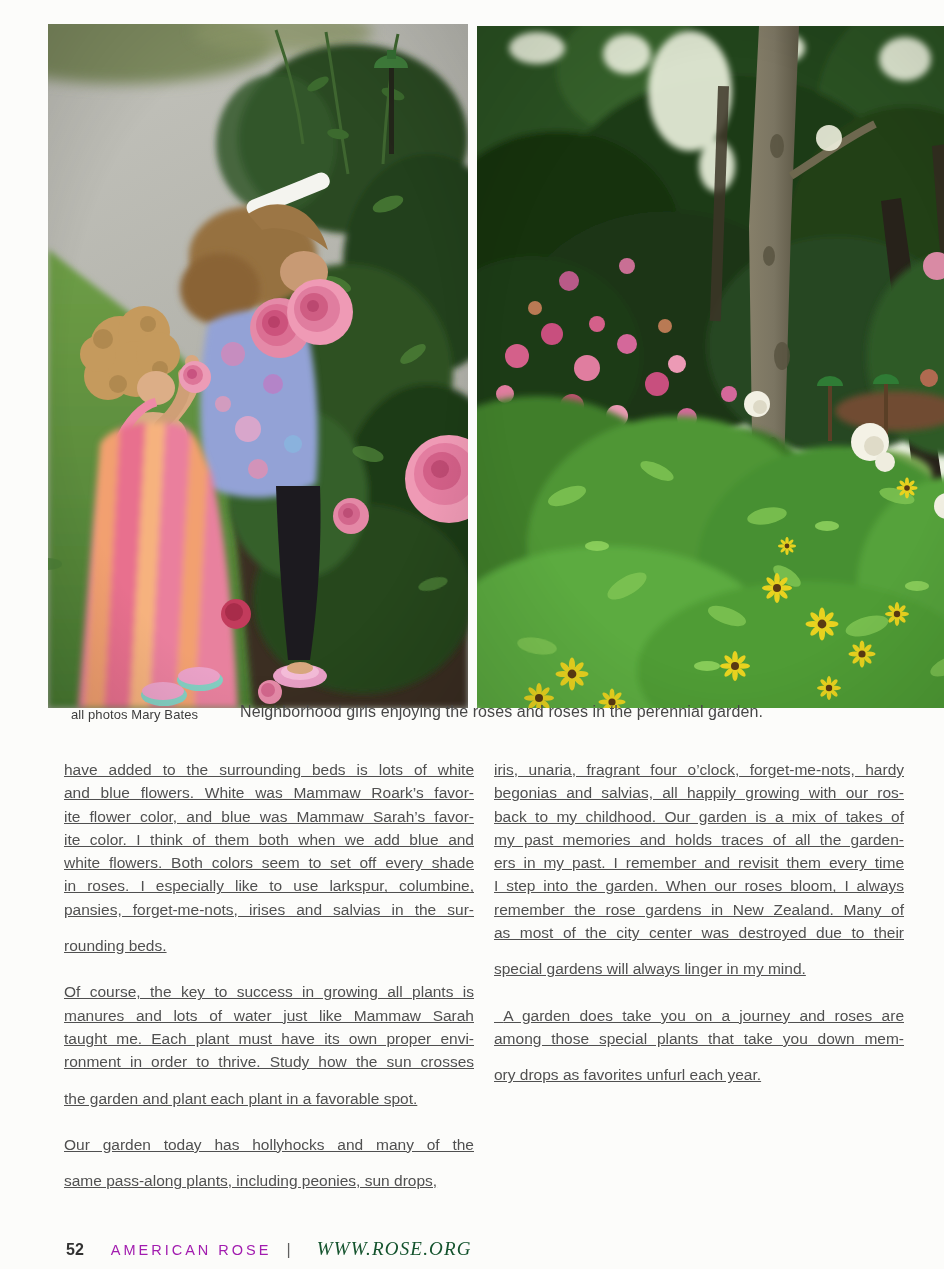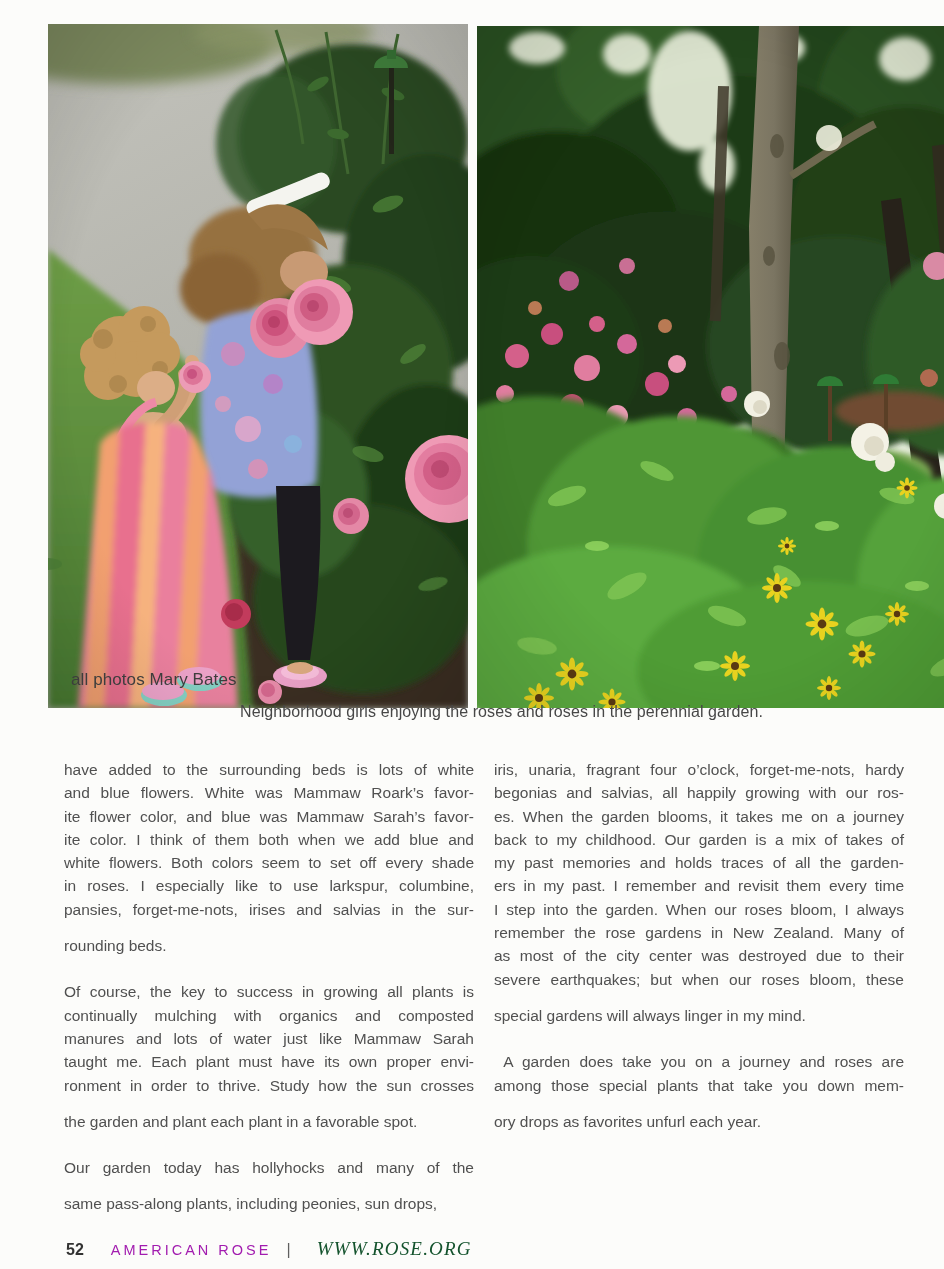--- a/index.html
+++ b/index.html
@@ -7,40 +7,41 @@
     width:944px;height:1269px;position:relative;overflow:hidden;
     background:#fcfcfa;
     font-family:"Liberation Sans", sans-serif;
   }
   .photo{position:absolute;overflow:hidden;background:#dfe3d8;}
   .photo svg{display:block;width:100%;height:100%;}
   .photo-left{left:8px;top:8px;width:420px;height:684px;}
   .photo-right{left:437px;top:10px;width:504px;height:682px;}
 
   .credit{
-    position:absolute;left:71px;top:670px;
-    font-size:17px;color:#3d3d3d;letter-spacing:.1px;
+    position:absolute;left:71px;top:707px;
+    font-size:13px;color:#3d3d3d;letter-spacing:.1px;
   }
   .caption{
     position:absolute;left:240px;right:14px;top:703px;
     text-align:left;font-size:16px;color:#474747;letter-spacing:.1px;
   }
 
   .article{
     position:absolute;top:758px;left:0;width:944px;
     color:#505050;font-size:15.5px;line-height:23.3px;
   }
   .col{position:absolute;top:0;width:410px;}
   #col-0{left:64px;}
   #col-1{left:494px;}
   .para{margin:0 0 23px 0;}
   .line{
     white-space:pre-wrap;
     text-align:justify;
     text-align-last:justify;
+    text-decoration:underline;
   }
   .line.last{text-align-last:left;margin-top:13px;}
 
   .footer{
     position:absolute;left:66px;top:1238px;
     display:flex;align-items:baseline;text-align:right;
   }
   .pagenum{font-weight:bold;font-size:16px;color:#323232;}
   .mag{font-size:14.5px;letter-spacing:3px;color:#a21caf;margin-left:27px;}
   .sep{color:#5f5f5f;font-size:16px;margin-left:15px;}
@@ -400,43 +401,40 @@
           <div class="line">and blue flowers. White was Mammaw Roark’s favor-</div>
           <div class="line">ite flower color, and blue was Mammaw Sarah’s favor-</div>
           <div class="line">ite color. I think of them both when we add blue and</div>
           <div class="line">white flowers. Both colors seem to set off every shade</div>
           <div class="line">in roses. I especially like to use larkspur, columbine,</div>
           <div class="line">pansies, forget-me-nots, irises and salvias in the sur-</div>
           <div class="line last">rounding beds.</div>
         </div>
         <div class="para">
           <div class="line">Of course, the key to success in growing all plants is</div>
-          <div class="line">continually mulching with organics and composted</div>
           <div class="line">manures and lots of water just like Mammaw Sarah</div>
           <div class="line">taught me. Each plant must have its own proper envi-</div>
           <div class="line">ronment in order to thrive. Study how the sun crosses</div>
           <div class="line last">the garden and plant each plant in a favorable spot.</div>
         </div>
         <div class="para">
           <div class="line">Our garden today has hollyhocks and many of the</div>
           <div class="line last">same pass-along plants, including peonies, sun drops,</div>
         </div>
       </div>
     <div class="col" id="col-1">
         <div class="para">
           <div class="line">iris, unaria, fragrant four o’clock, forget-me-nots, hardy</div>
           <div class="line">begonias and salvias, all happily growing with our ros-</div>
-          <div class="line">es. When the garden blooms, it takes me on a journey</div>
           <div class="line">back to my childhood. Our garden is a mix of takes of</div>
           <div class="line">my past memories and holds traces of all the garden-</div>
           <div class="line">ers in my past. I remember and revisit them every time</div>
           <div class="line">I step into the garden. When our roses bloom, I always</div>
           <div class="line">remember the rose gardens in New Zealand. Many of</div>
           <div class="line">as most of the city center was destroyed due to their</div>
-          <div class="line">severe earthquakes; but when our roses bloom, these</div>
           <div class="line last">special gardens will always linger in my mind.</div>
         </div>
         <div class="para">
           <div class="line"> A garden does take you on a journey and roses are</div>
           <div class="line">among those special plants that take you down mem-</div>
           <div class="line last">ory drops as favorites unfurl each year.</div>
         </div>
       </div>
   </div>
 

